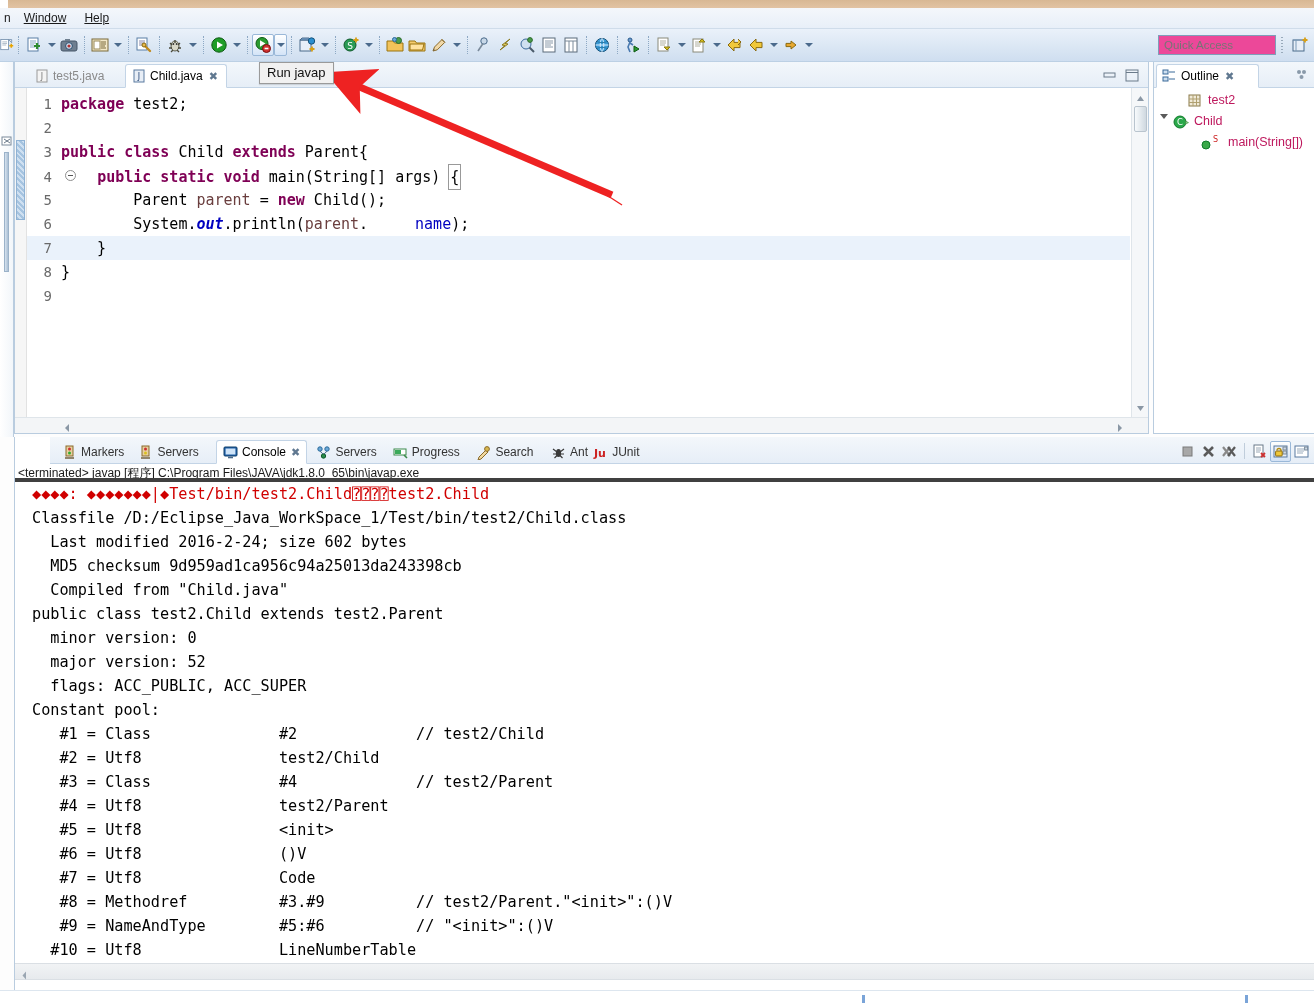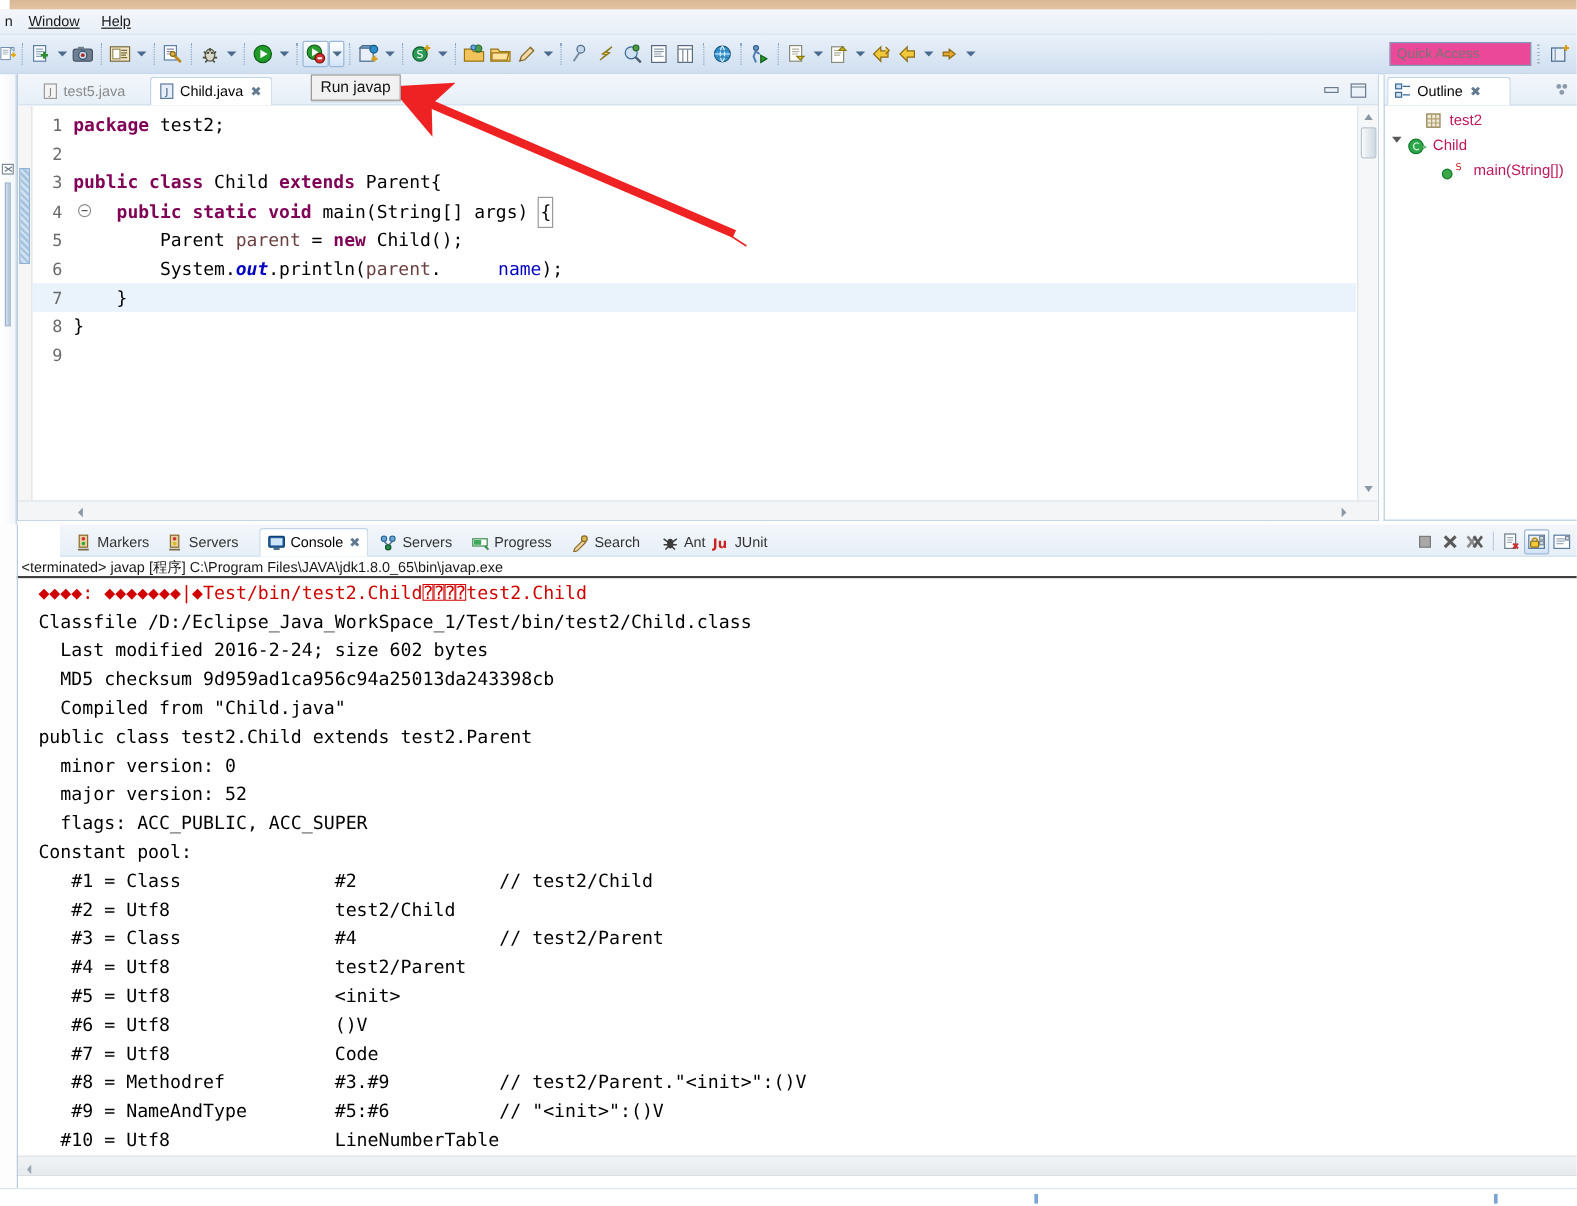--- a/index.html
+++ b/index.html
@@ -314,21 +314,21 @@
     background: linear-gradient(#ffffff, #d2e2f5);
   }
   .bp-tsep { width: 1px; height: 16px; border-left: 1px solid #c0cddb; margin: 0 4px; }
 
   .console-status {
     position: absolute; left: 0; top: 27px; right: 0; height: 18px;
     font-size: 12px; color: #1a1a1a;
     padding: 1px 0 0 4px;
     background: #ffffff;
     white-space: nowrap; overflow: hidden;
-    border-bottom: 2px solid #404040;
+    border-bottom: 4px solid #404040;
   }
   .console-out {
     position: absolute; left: 0; top: 45px; right: 0; bottom: 32px;
     background: #ffffff;
     font-family: "DejaVu Sans Mono", monospace;
     font-size: 15.2px;
     line-height: 24px;
     padding: 0 0 0 18px;
     white-space: pre;
     overflow: hidden;

